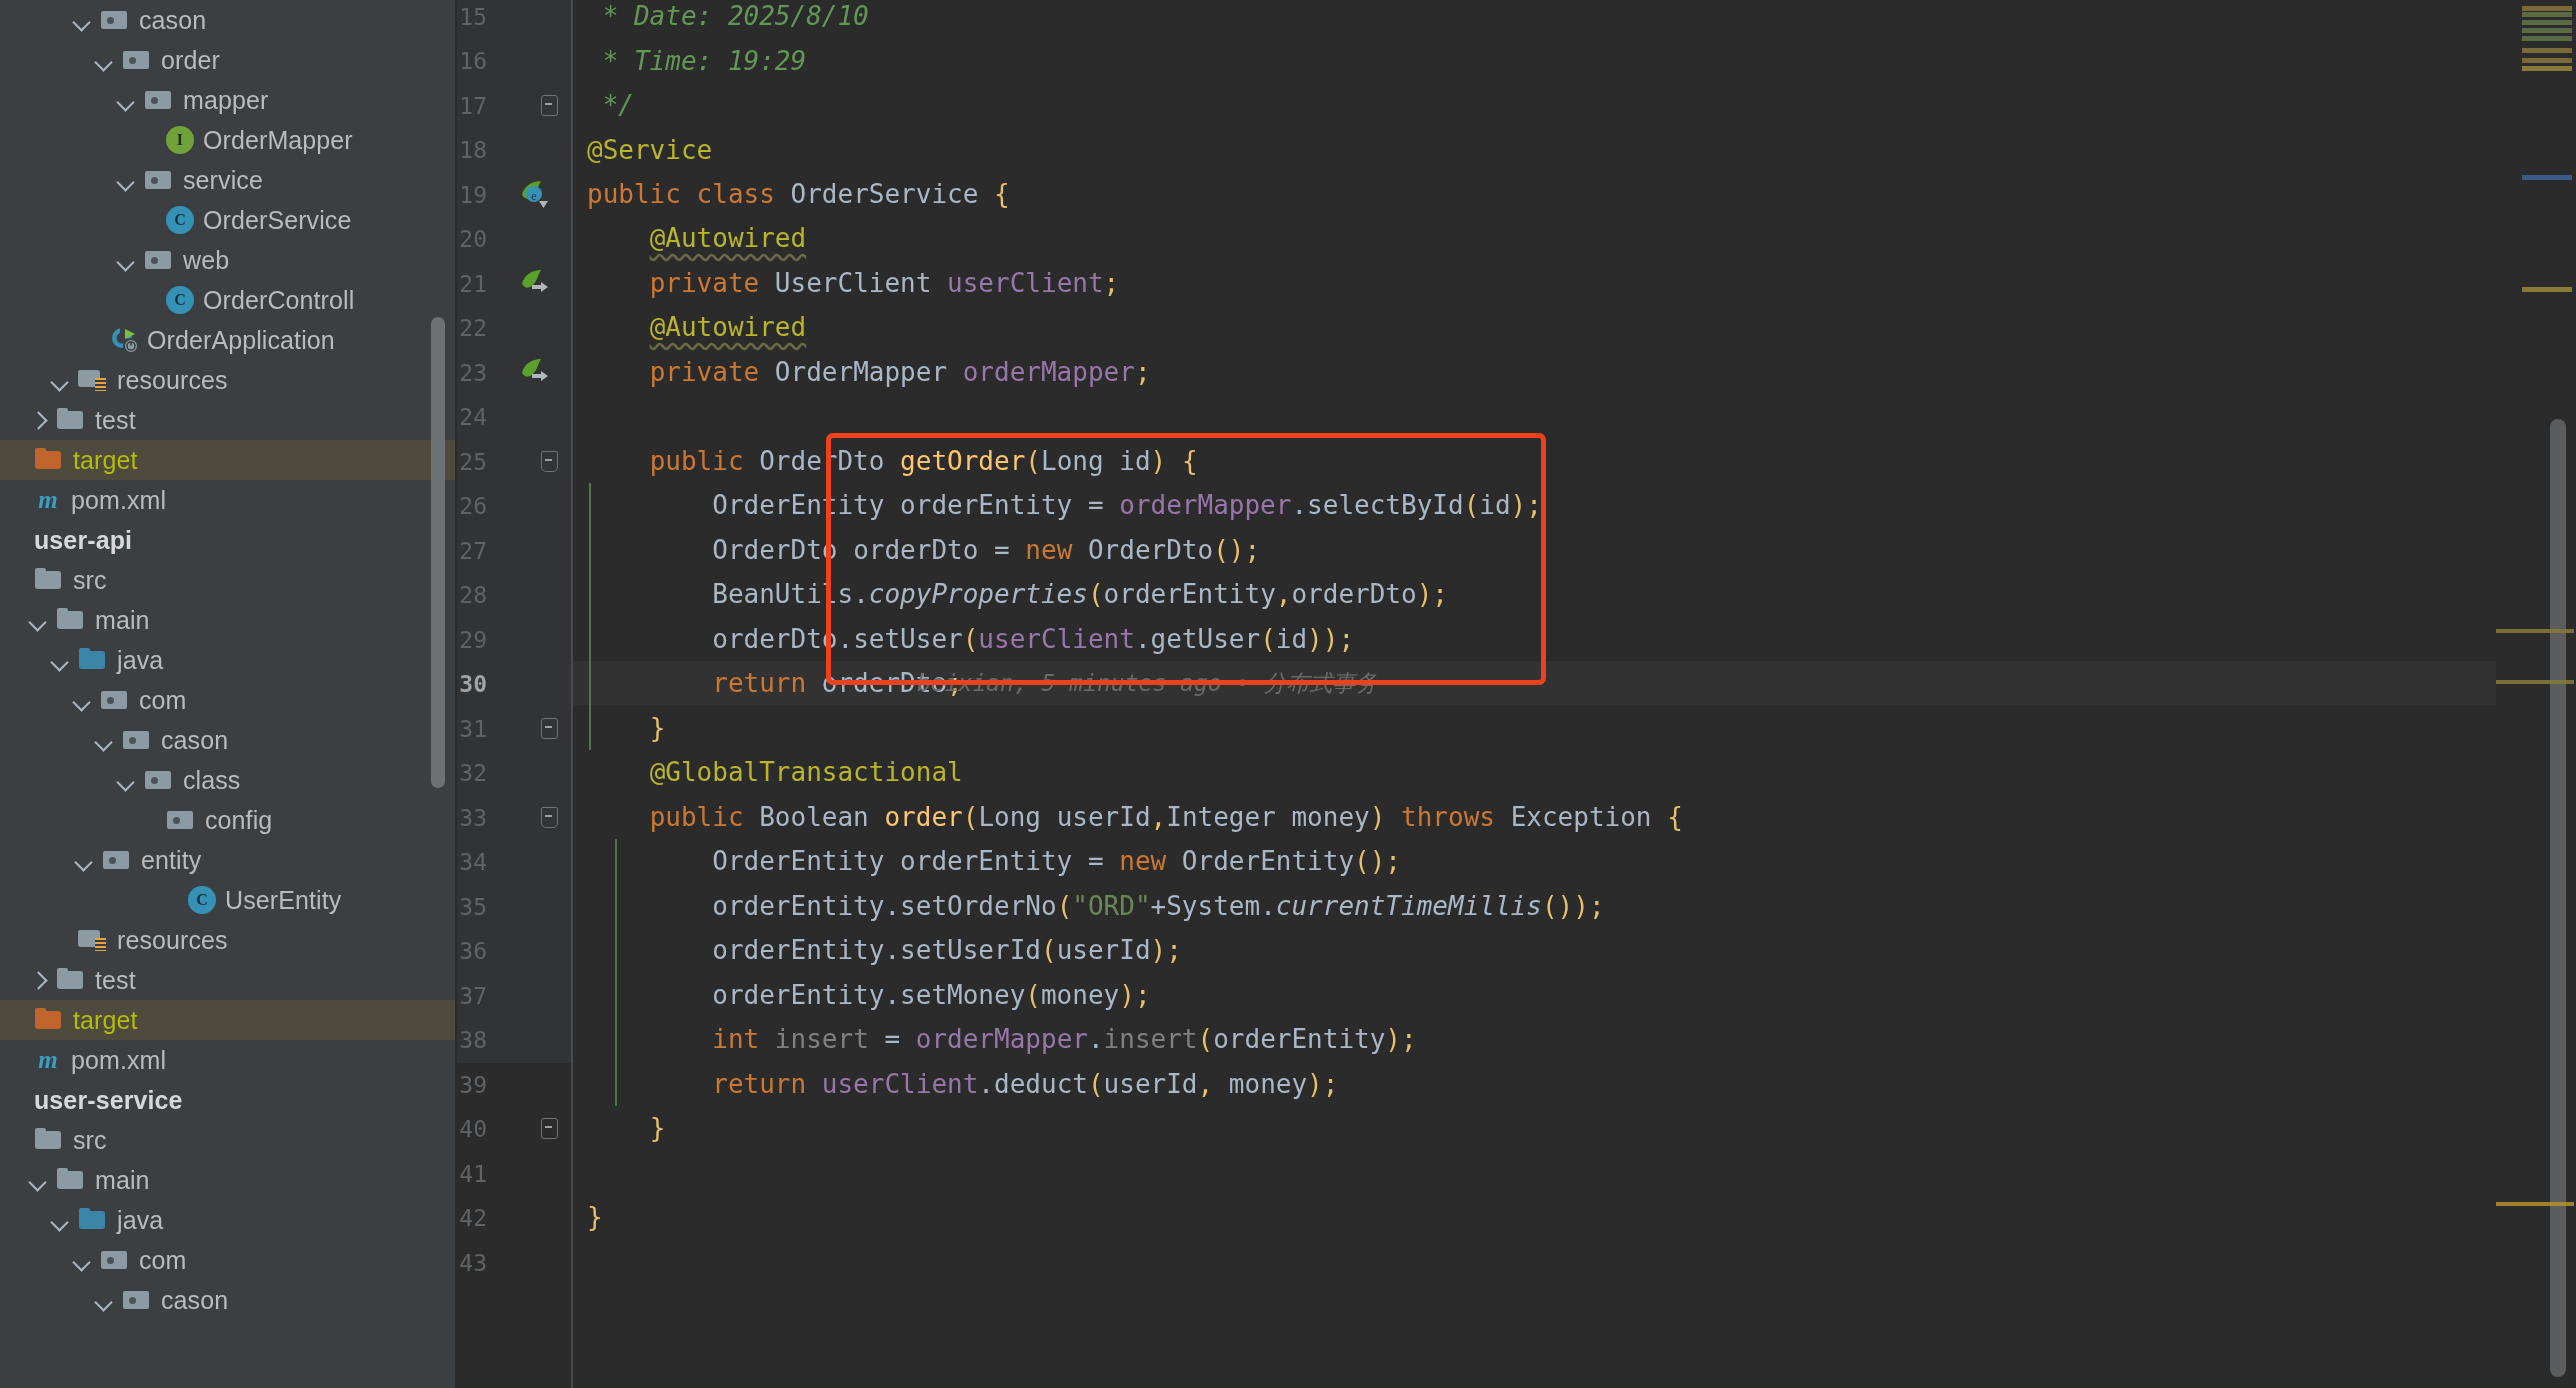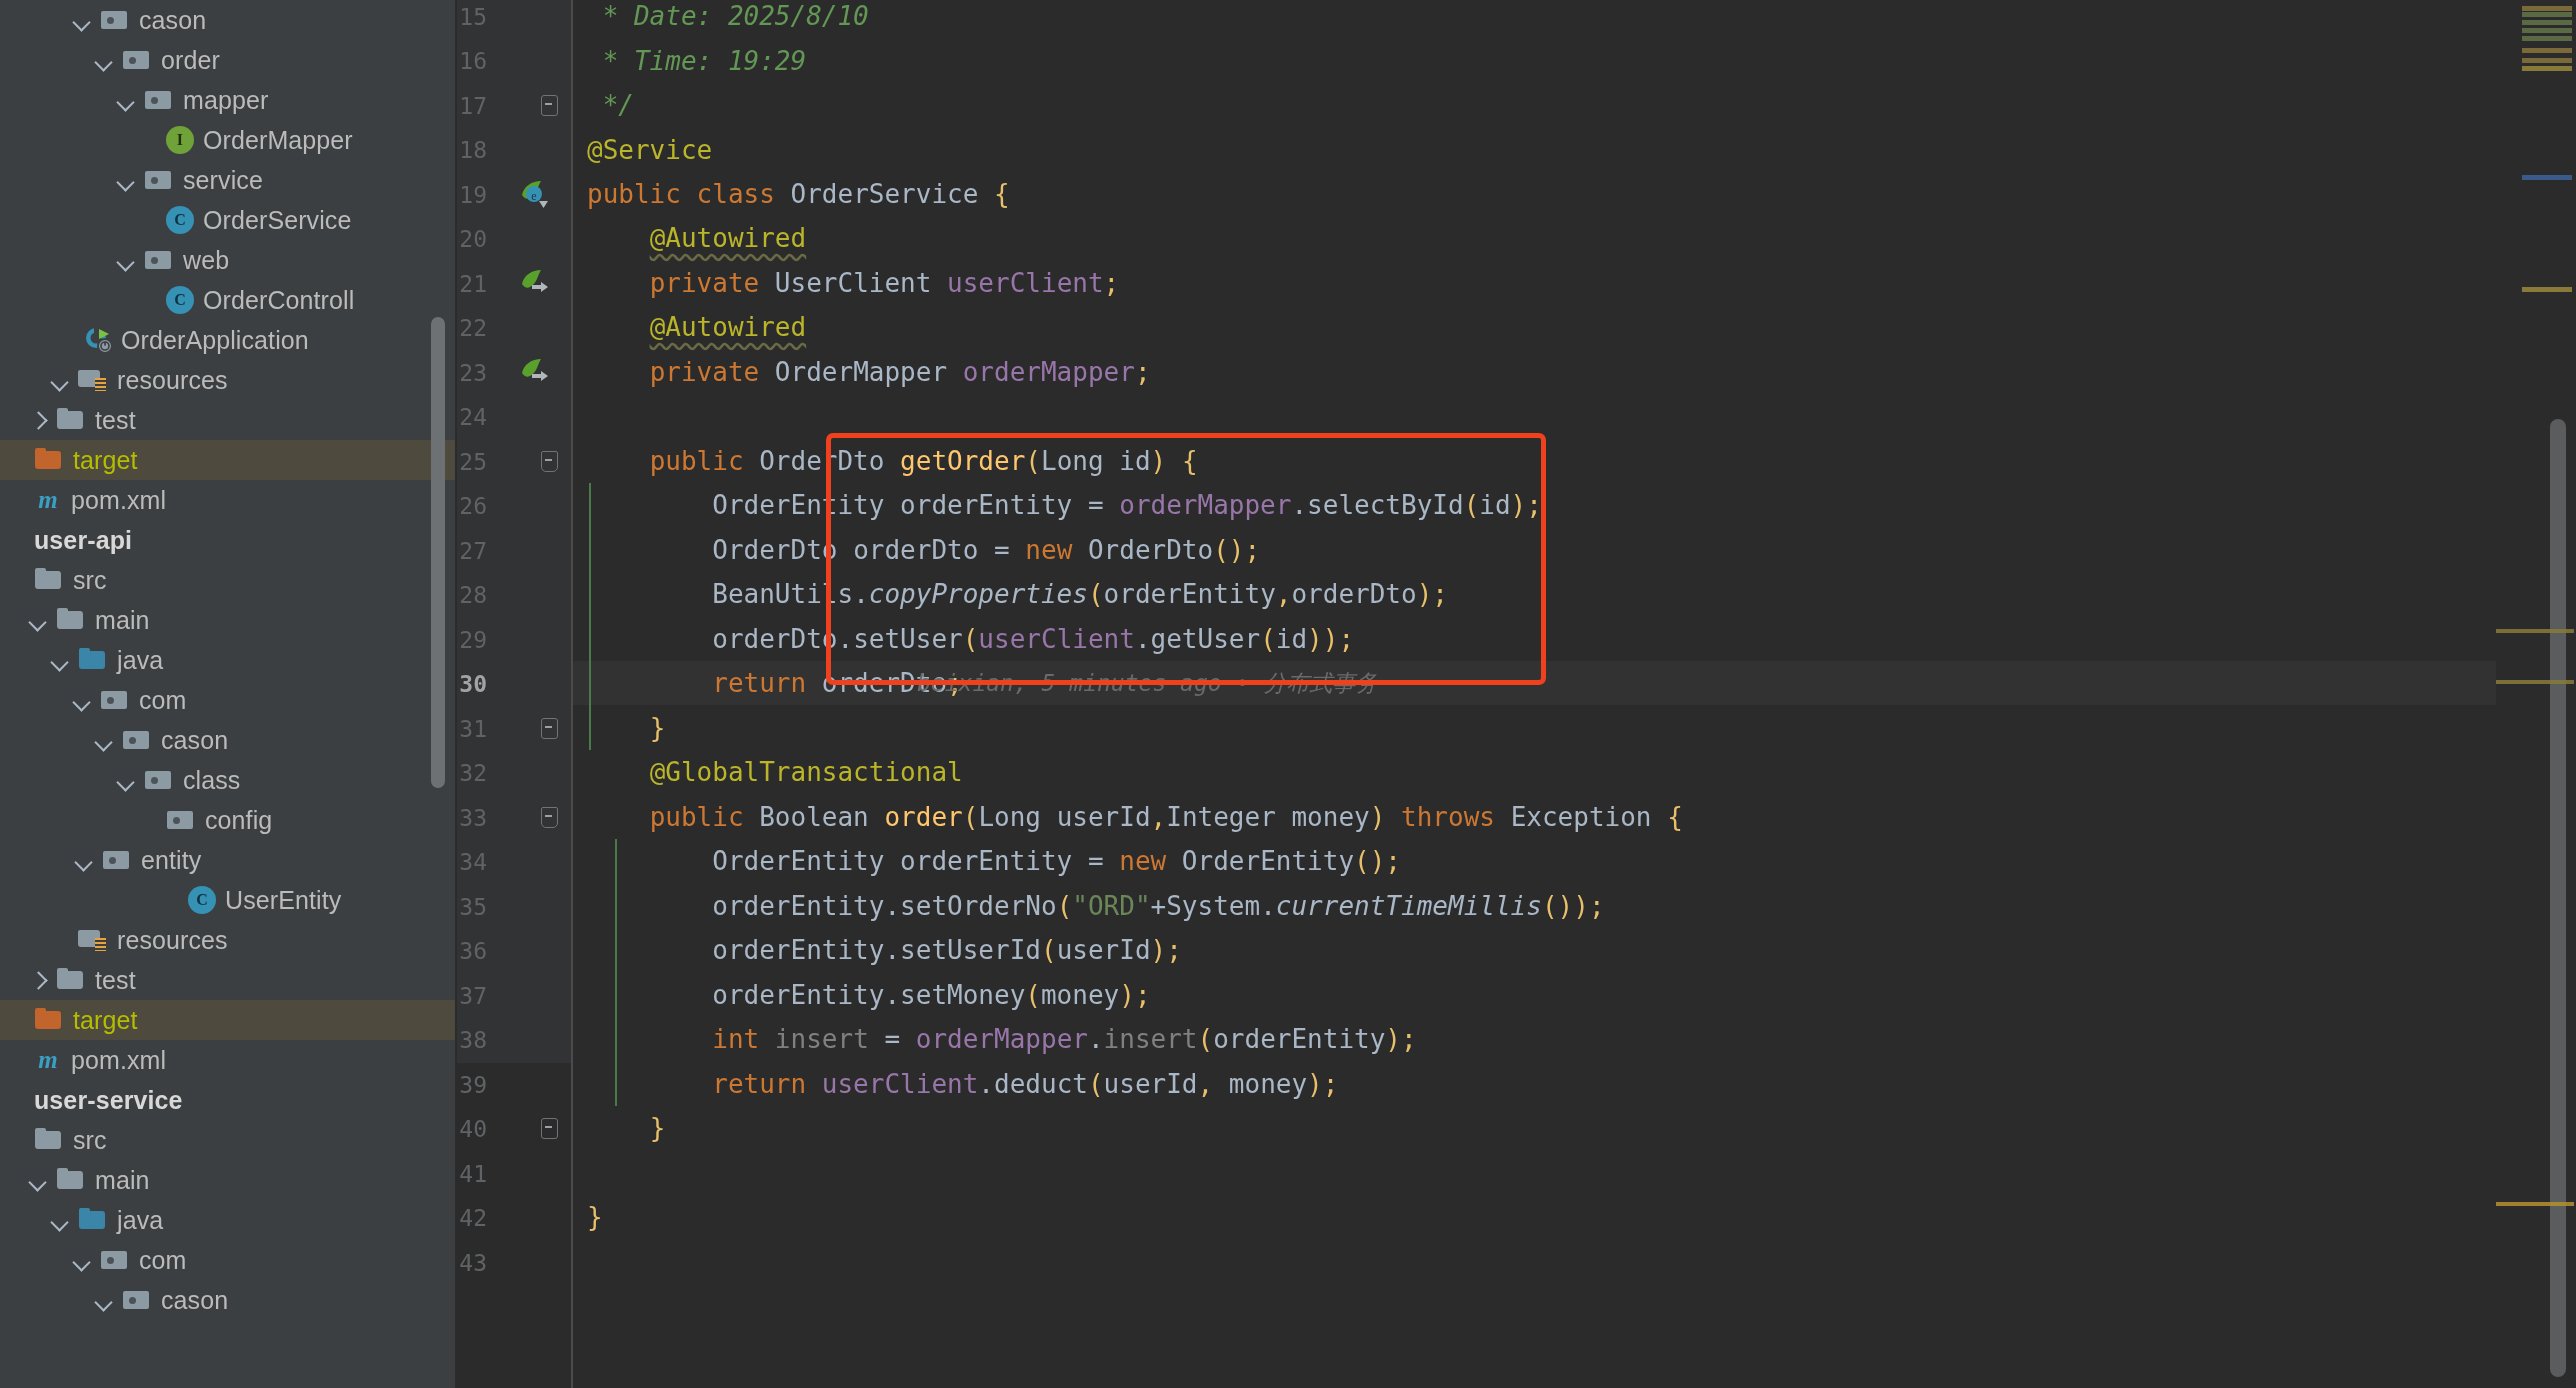--- a/index.html
+++ b/index.html
@@ -250,21 +250,21 @@
         <div class="tree-row" style="padding-left: 114px;">
           <span class="arrow down"></span>
           <span class="ico pkg"></span>
           <span class="label">web</span>
         </div>
         <div class="tree-row" style="padding-left: 136px;">
           <span class="arrow"></span>
           <span class="badge cls">C</span>
           <span class="label">OrderControll</span>
         </div>
-        <div class="tree-row" style="padding-left: 54px;">
+        <div class="tree-row" style="padding-left: 80px;">
           <span class="arrow"></span>
           <span class="springapp"><svg width="30" height="28" viewBox="0 0 30 28">
               <circle cx="12" cy="12" r="10" fill="#3592b5"></circle>
               <circle cx="12" cy="12" r="5.5" fill="#3c3f41"></circle>
               <rect x="10" y="1" width="9" height="6" fill="#3c3f41"></rect>
               <path d="M15 3 L25 8 L15 13 Z" fill="#7ac143"></path>
               <circle cx="21" cy="20" r="7" fill="#8c9aa4" stroke="#3c3f41" stroke-width="2"></circle>
               <circle cx="21" cy="20" r="4" fill="none" stroke="#3c3f41" stroke-width="1.6"></circle>
               <rect x="20.2" y="15.6" width="1.7" height="4" fill="#3c3f41"></rect>
             </svg></span>

